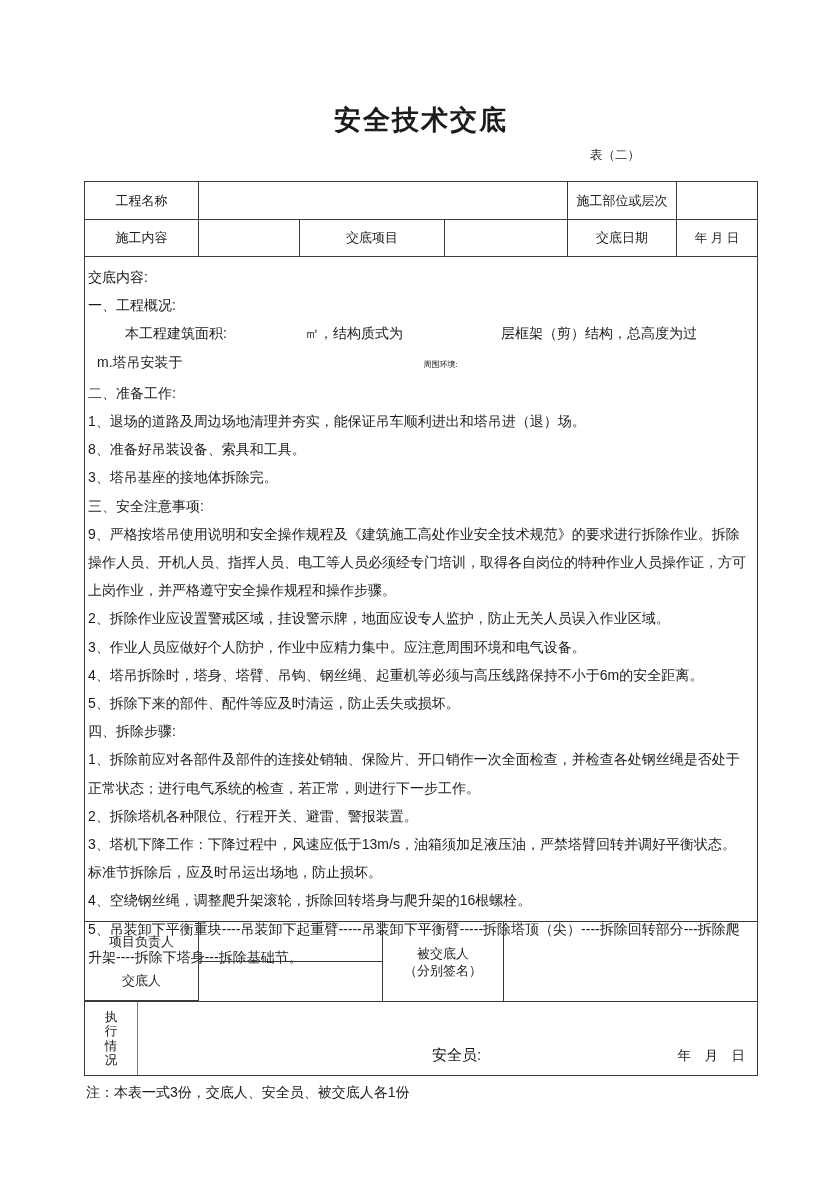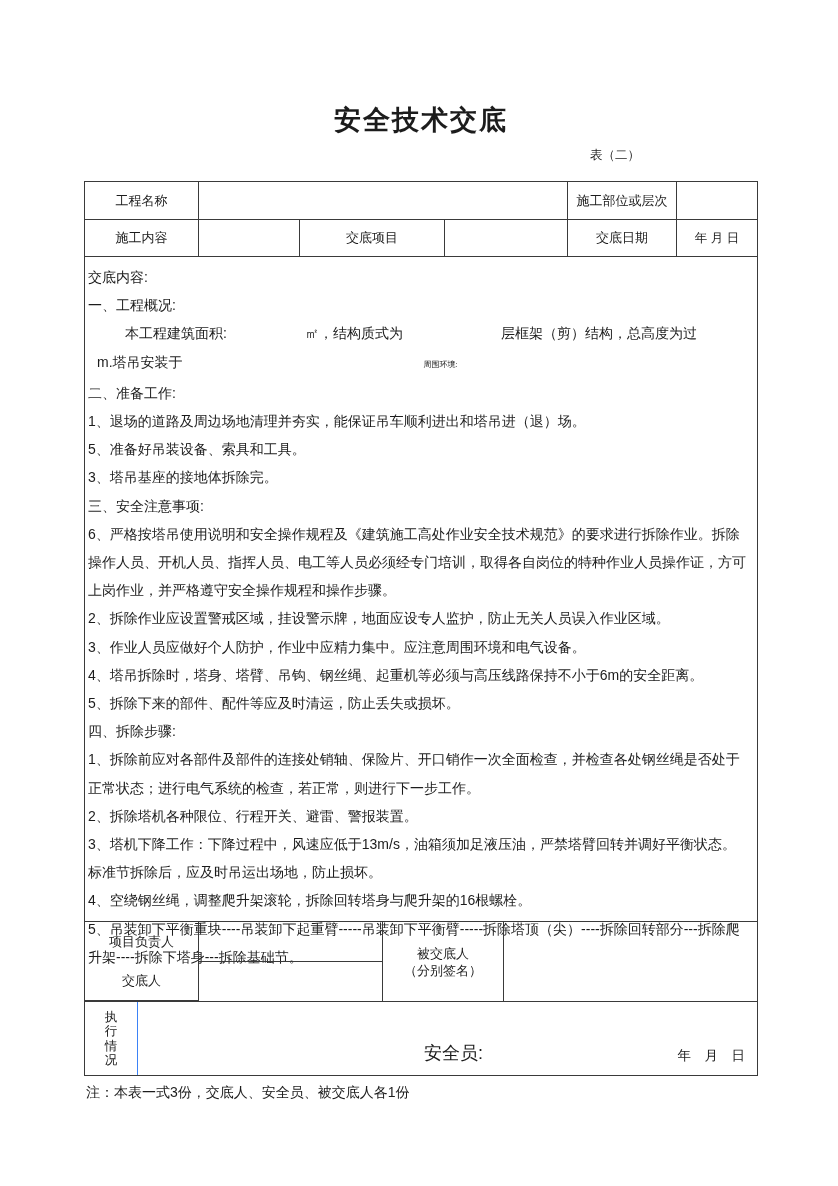--- a/index.html
+++ b/index.html
@@ -48,21 +48,21 @@
   .sig-col .half { height: 40px; display: flex; align-items: center; justify-content: center; }
   .sig-col .half.first { border-bottom: 1px solid #3a3a3a; }
   .s0 { width: 114px; } .s1 { width: 184px; } .s2 { width: 121px; }
   .s3 { border-right: none; flex: 1; }
   .receivers-cell { display: flex; flex-direction: column; align-items: center; justify-content: center; font-size: 13px; line-height: 17px; text-align: center; }
 
   .exec-row { height: 73px; display: flex; }
   .exec-label-cell { width: 53px; border-right: 1px solid #3b82f6; display: flex; align-items: center; justify-content: center; }
   .exec-label-cell span { display: block; width: 14px; font-size: 12.5px; line-height: 14.5px; word-break: break-all; text-align: center; }
   .exec-main { flex: 1; position: relative; }
-  .exec-officer { position: absolute; left: 286px; bottom: 10px; font-size: 18px; }
+  .exec-officer { position: absolute; left: 294px; bottom: 10px; font-size: 15px; }
   .exec-date { position: absolute; right: 12px; bottom: 10px; font-size: 13.5px; }
 
   .note { font-size: 14px; margin: 8px 0 0 2px; }
 </style>
 </head>
 <body>
 
 <div class="wrapper">
 
   <div class="doc-title">安全技术交底</div>
@@ -86,24 +86,24 @@
       <div class="cell last date-cell">年 月 日</div>
     </div>
 
     <div class="content-row">
       <p>交底内容:</p>
       <p>一、工程概况:</p>
       <p class="ov-line1"><span class="p1">本工程建筑面积:</span><span class="p2">㎡，结构质式为</span><span class="p3">层框架（剪）结构，总高度为过</span></p>
       <p class="ov-line2"><span class="p1">m.塔吊安装于</span><span class="p2">周围环境:</span></p>
       <p>二、准备工作:</p>
       <p>1、退场的道路及周边场地清理并夯实，能保证吊车顺利进出和塔吊进（退）场。</p>
-      <p>5、准备好吊装设备、索具和工具。</p>
+      <p>8、准备好吊装设备、索具和工具。</p>
       <p>3、塔吊基座的接地体拆除完。</p>
       <p>三、安全注意事项:</p>
-      <p>6、严格按塔吊使用说明和安全操作规程及《建筑施工高处作业安全技术规范》的要求进行拆除作业。拆除操作人员、开机人员、指挥人员、电工等人员必须经专门培训，取得各自岗位的特种作业人员操作证，方可上岗作业，并严格遵守安全操作规程和操作步骤。</p>
+      <p>9、严格按塔吊使用说明和安全操作规程及《建筑施工高处作业安全技术规范》的要求进行拆除作业。拆除操作人员、开机人员、指挥人员、电工等人员必须经专门培训，取得各自岗位的特种作业人员操作证，方可上岗作业，并严格遵守安全操作规程和操作步骤。</p>
       <p>2、拆除作业应设置警戒区域，挂设警示牌，地面应设专人监护，防止无关人员误入作业区域。</p>
       <p>3、作业人员应做好个人防护，作业中应精力集中。应注意周围环境和电气设备。</p>
       <p>4、塔吊拆除时，塔身、塔臂、吊钩、钢丝绳、起重机等必须与高压线路保持不小于6m的安全距离。</p>
       <p>5、拆除下来的部件、配件等应及时清运，防止丢失或损坏。</p>
       <p>四、拆除步骤:</p>
       <p>1、拆除前应对各部件及部件的连接处销轴、保险片、开口销作一次全面检查，并检查各处钢丝绳是否处于正常状态；进行电气系统的检查，若正常，则进行下一步工作。</p>
       <p>2、拆除塔机各种限位、行程开关、避雷、警报装置。</p>
       <p>3、塔机下降工作：下降过程中，风速应低于13m/s，油箱须加足液压油，严禁塔臂回转并调好平衡状态。标准节拆除后，应及时吊运出场地，防止损坏。</p>
       <p>4、空绕钢丝绳，调整爬升架滚轮，拆除回转塔身与爬升架的16根螺栓。</p>
       <p>5、吊装卸下平衡重块----吊装卸下起重臂-----吊装卸下平衡臂-----拆除塔顶（尖）----拆除回转部分---拆除爬升架----拆除下塔身---拆除基础节。</p>

